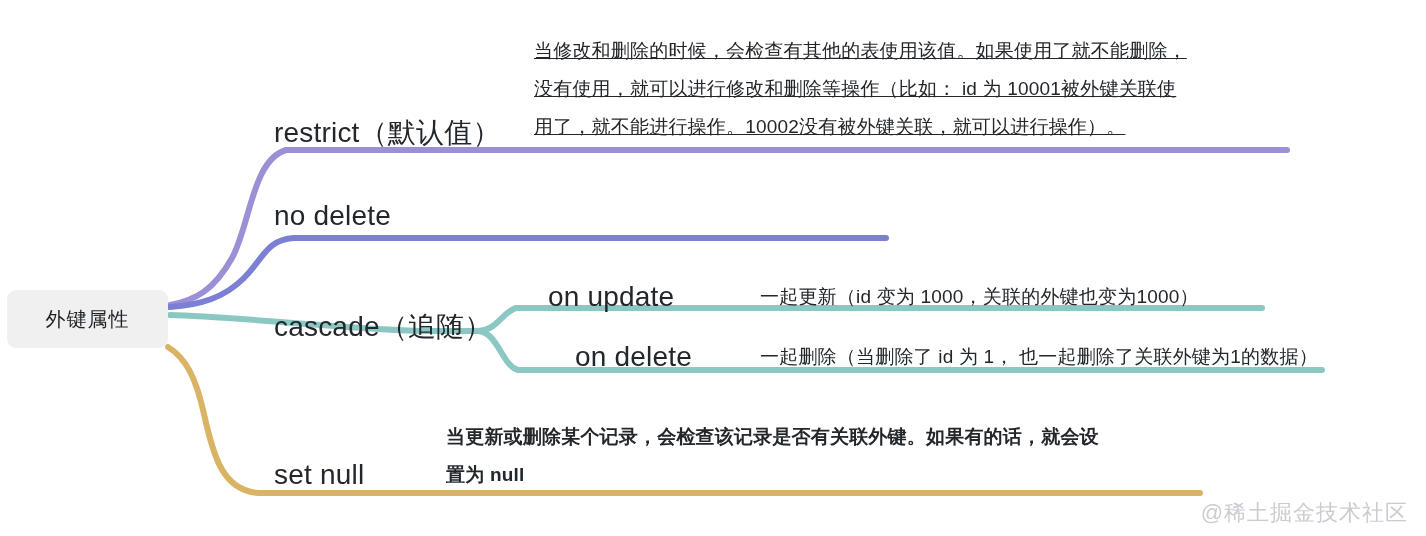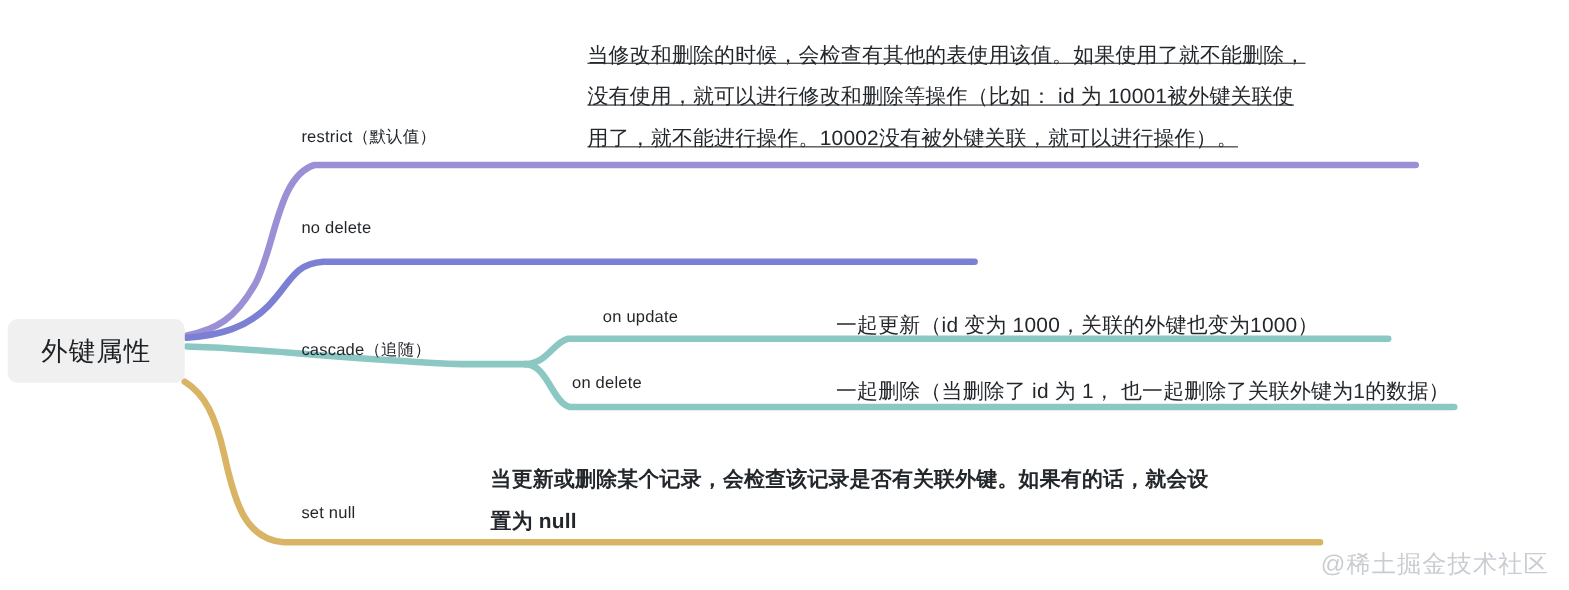--- a/index.html
+++ b/index.html
@@ -21,40 +21,40 @@
     position: absolute;
     left: 0;
     top: 0;
     width: 1426px;
     height: 536px;
     pointer-events: none;
   }
   .node-label {
     position: absolute;
     color: #23272b;
-    font-size: 15px;
+    font-size: 28px;
     letter-spacing: 0.2px;
     white-space: nowrap;
     line-height: 1.2;
   }
   .root-node {
     position: absolute;
     left: 7px;
     top: 290px;
     width: 161px;
     height: 58px;
     background: #f0f0f0;
     border-radius: 9px;
     display: flex;
     align-items: center;
     justify-content: center;
   }
   .root-node-text {
     color: #1d2125;
-    font-size: 24px;
+    font-size: 20px;
     font-weight: 500;
     letter-spacing: 1px;
   }
   .desc-text {
     position: absolute;
     color: #23272b;
     font-size: 19px;
     line-height: 38px;
     letter-spacing: 0.2px;
   }
@@ -99,21 +99,21 @@
 没有使用，就可以进行修改和删除等操作（比如： id 为 10001被外键关联使
 用了，就不能进行操作。10002没有被外键关联，就可以进行操作）。</div>
 
   <div class="node-label" style="left:274px; top:199px;">no delete</div>
 
   <div class="node-label" style="left:274px; top:310px;">cascade（追随）</div>
 
   <div class="node-label" style="left:548px; top:280px;">on update</div>
   <div class="desc-text" style="left:760px; top:278px;">一起更新（id 变为 1000，关联的外键也变为1000）</div>
 
-  <div class="node-label" style="left:520px; top:340px;">on delete</div>
+  <div class="node-label" style="left:575px; top:340px;">on delete</div>
   <div class="desc-text" style="left:760px; top:338px;">一起删除（当删除了 id 为 1， 也一起删除了关联外键为1的数据）</div>
 
   <div class="node-label" style="left:274px; top:458px;">set null</div>
   <div class="desc-text desc-block" style="left:446px; top:418px; width:770px;font-weight:bold;">当更新或删除某个记录，会检查该记录是否有关联外键。如果有的话，就会设
 置为 null</div>
 
   <div class="watermark">@稀土掘金技术社区</div>
 
 </div>
 

